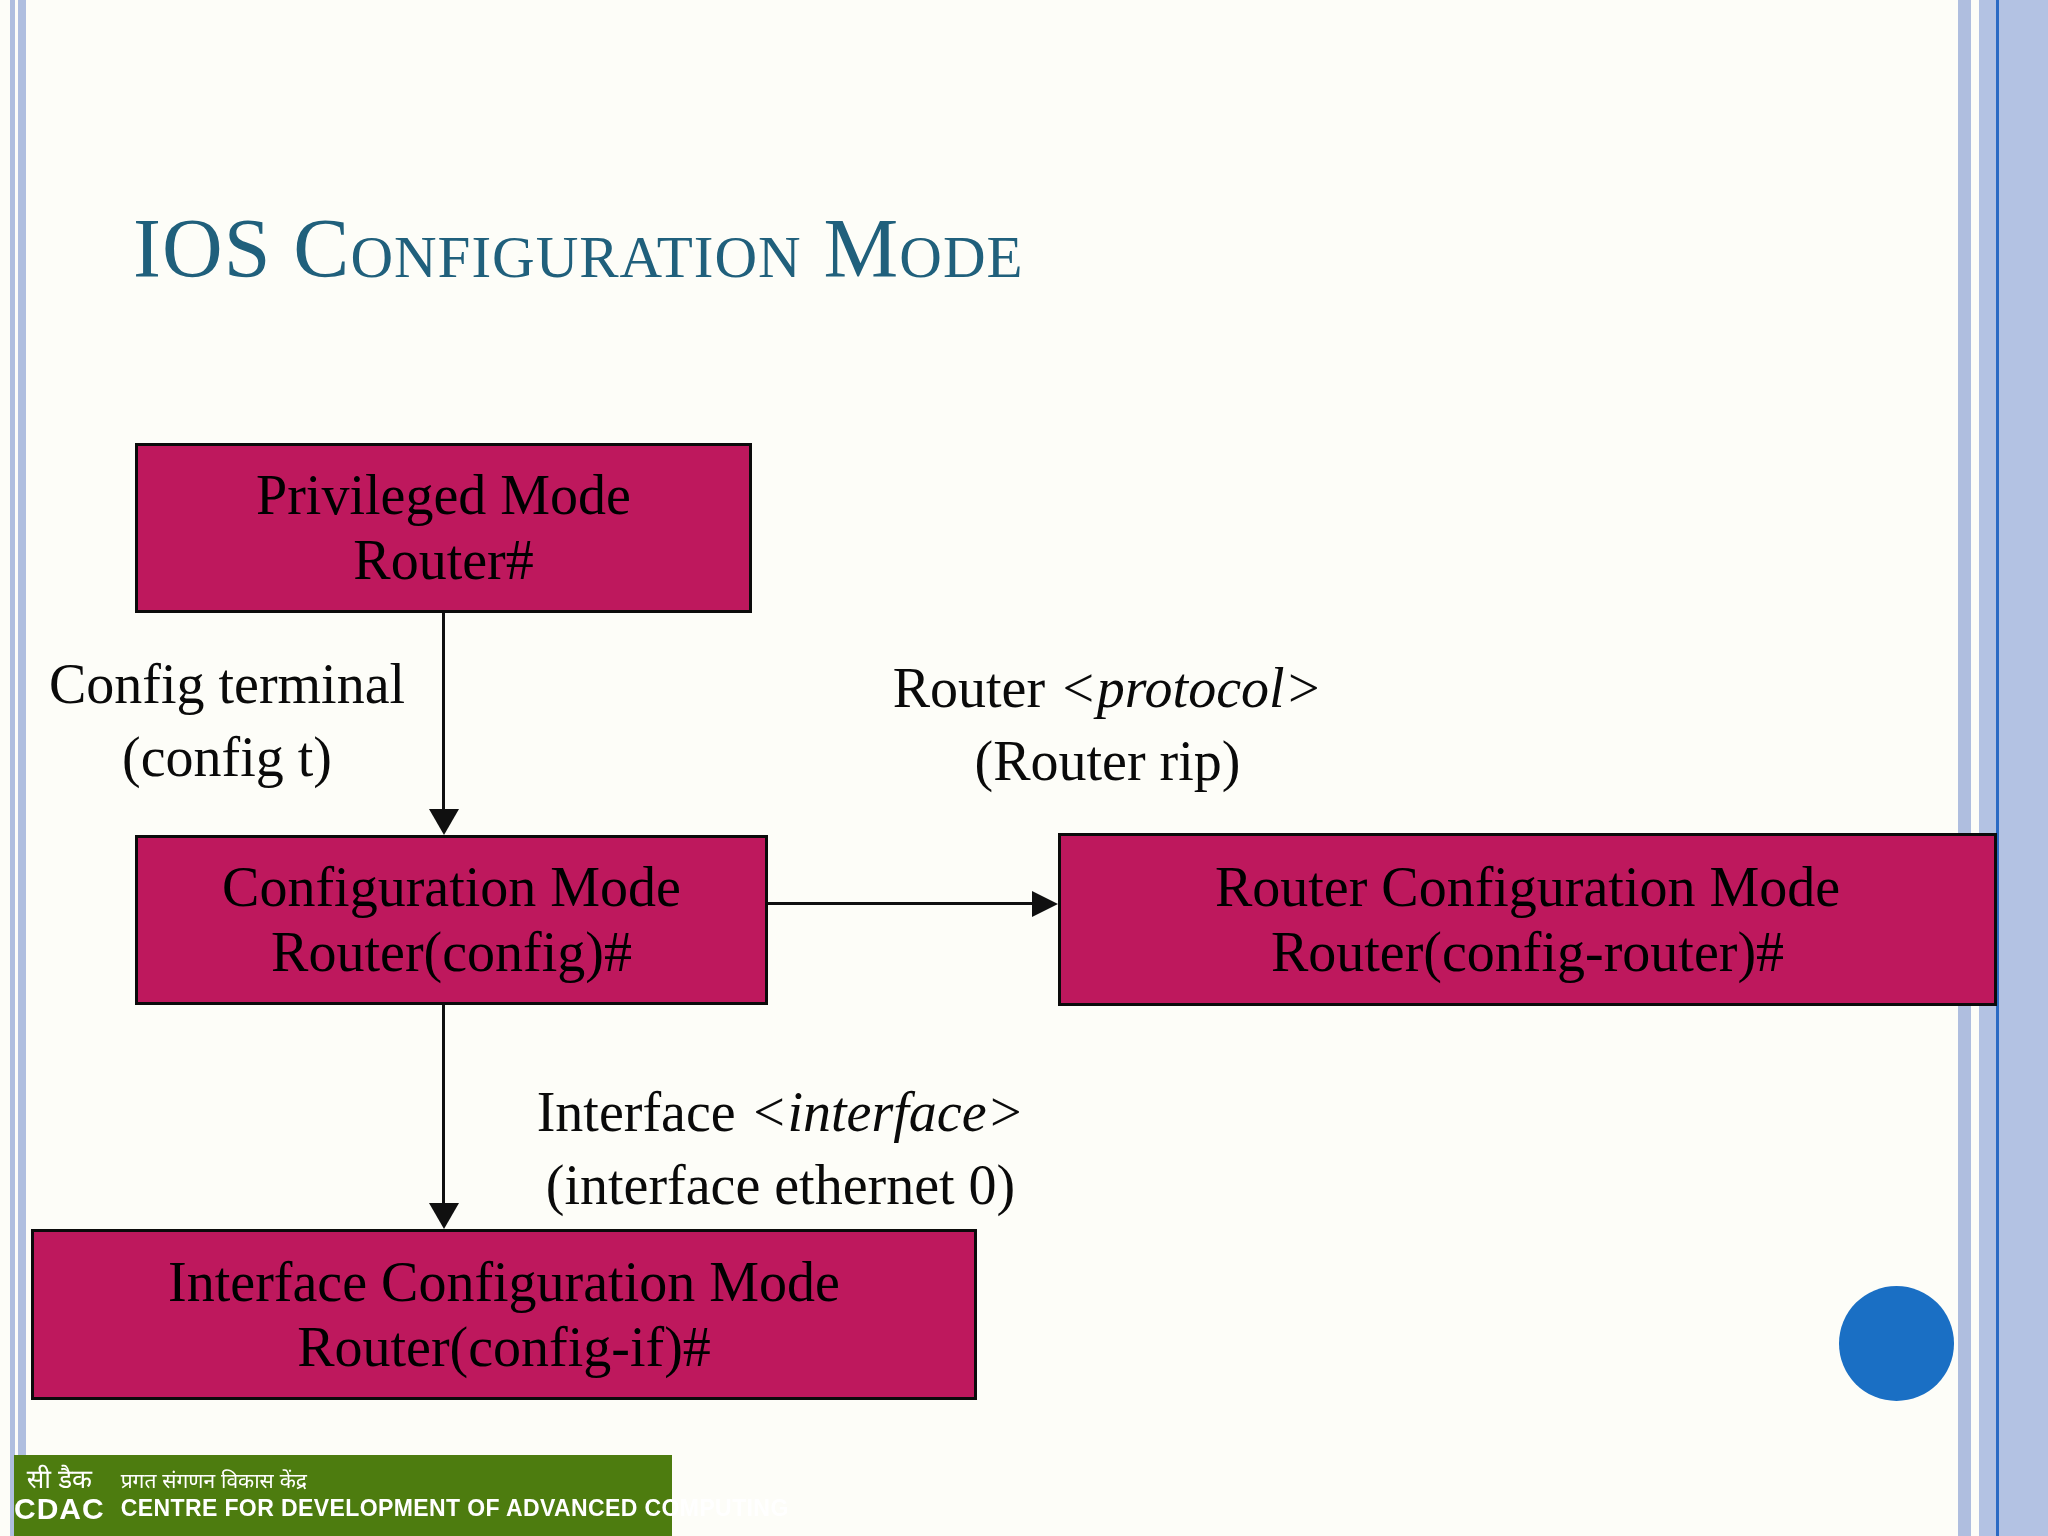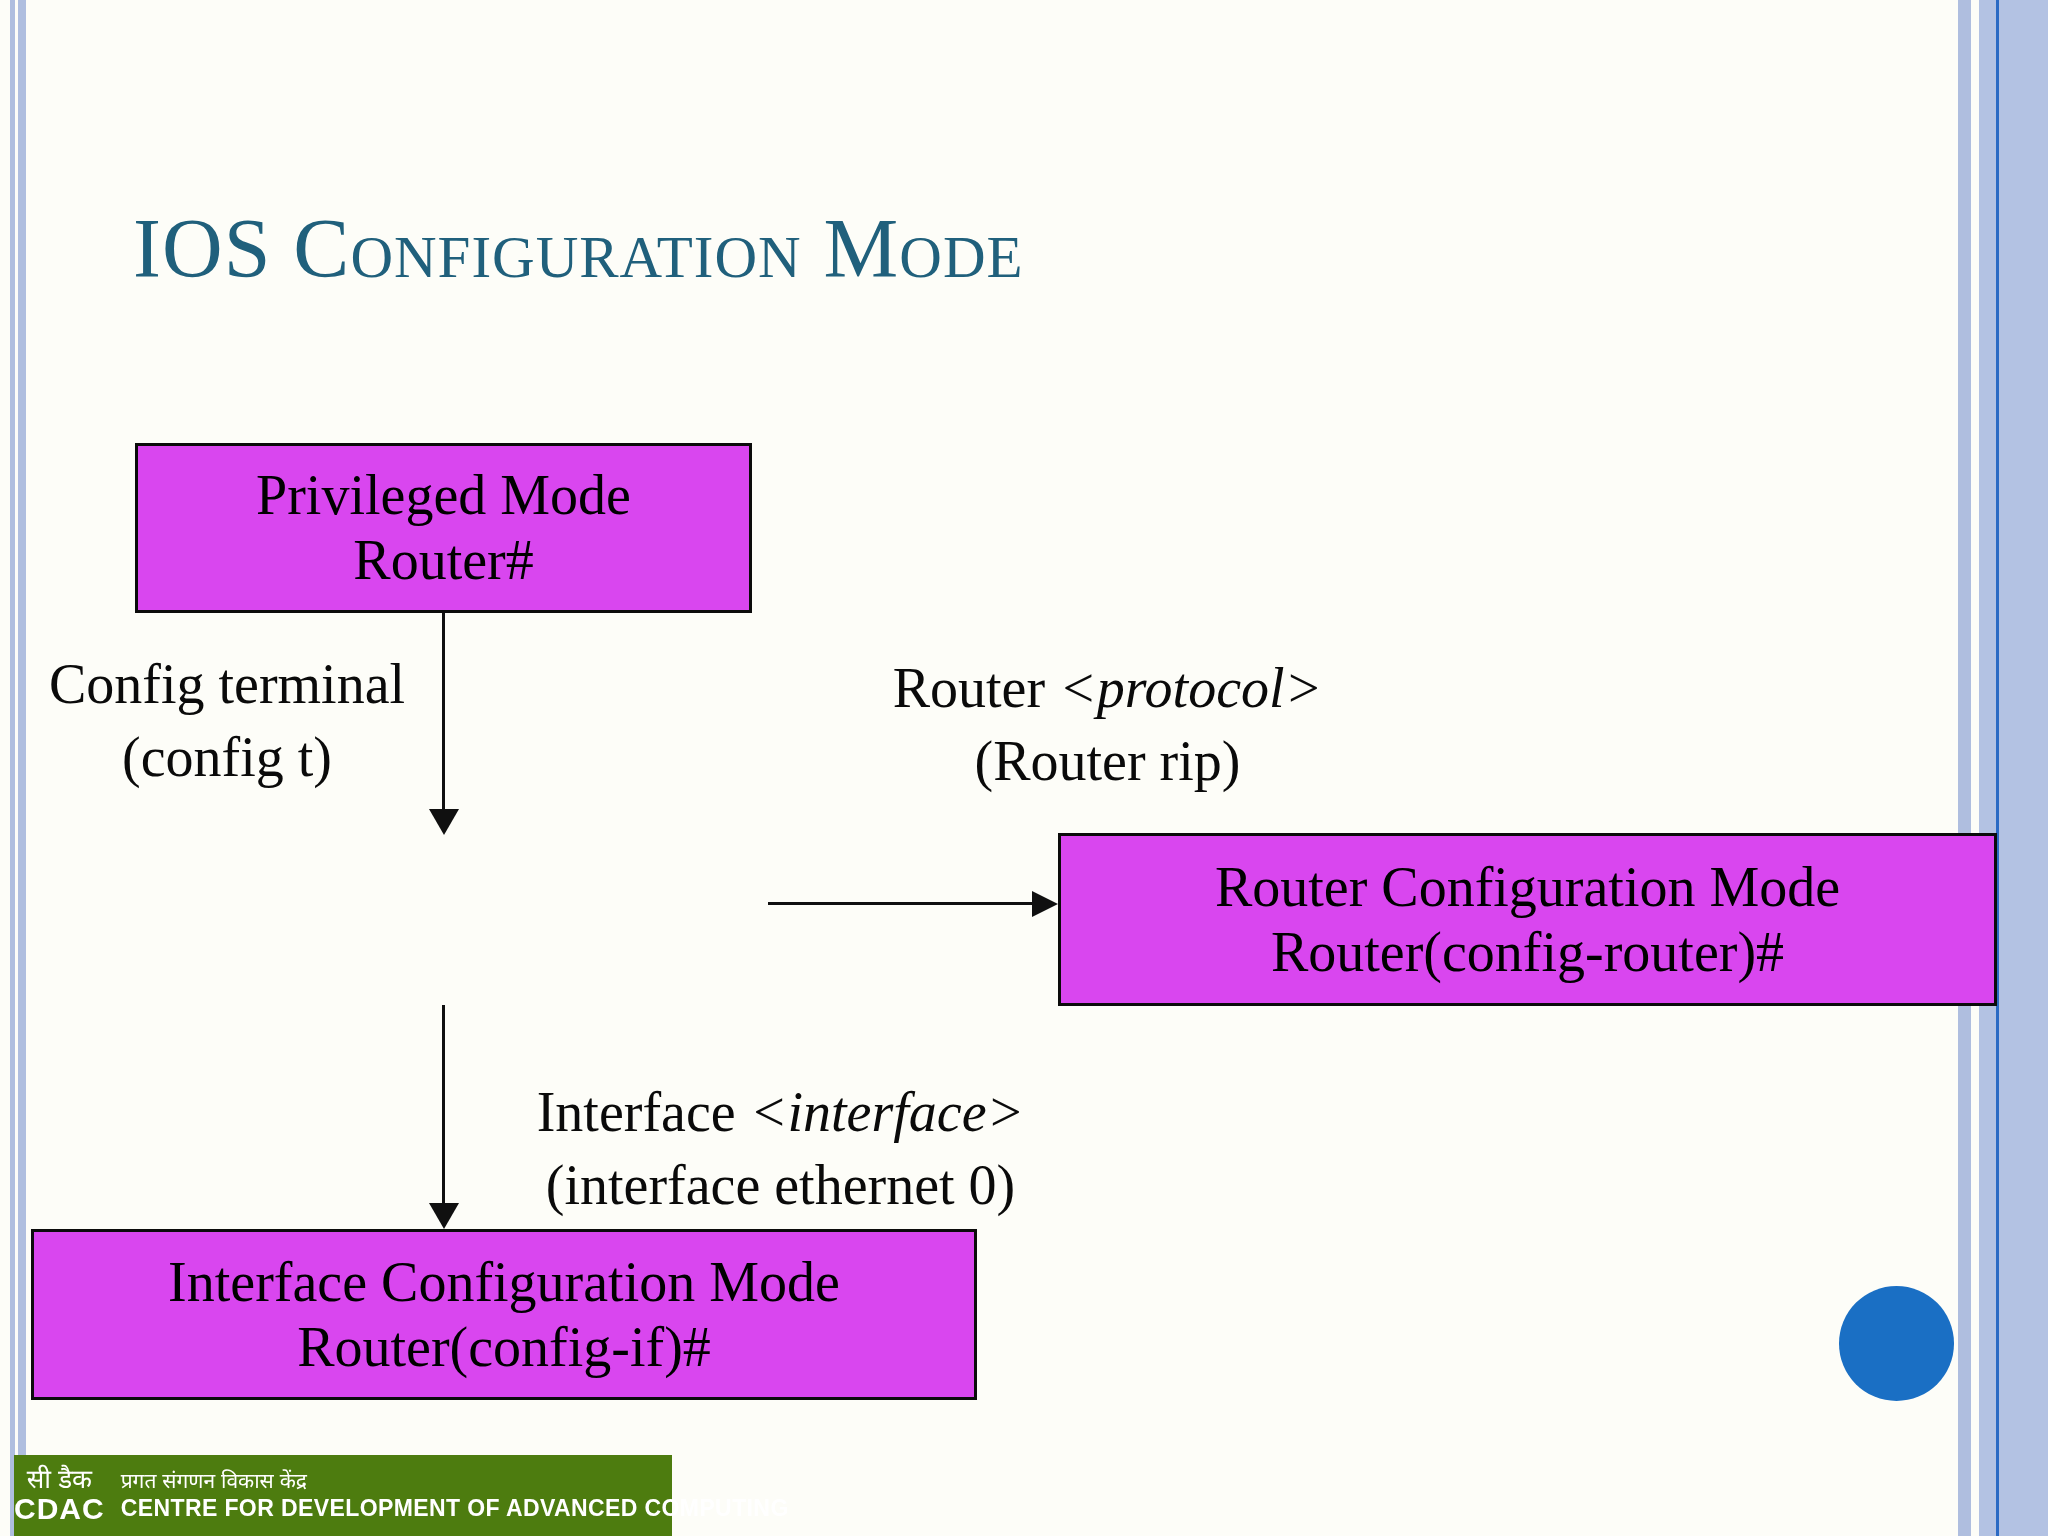--- a/index.html
+++ b/index.html
@@ -24,21 +24,21 @@
     position:absolute; left:133px; top:200px; margin:0;
     font-size:84px; font-weight:normal;
     font-variant:small-caps;
     color:#20607C; white-space:nowrap;
     letter-spacing:1px;
   }
 
   
   .node {
     position:absolute; box-sizing:border-box;
-    background:#d946ef; border:3px solid #0B0B0B;
+    background:#be185d; border:3px solid #0B0B0B;
     display:flex; flex-direction:column; align-items:center; justify-content:center;
     font-size:56px; line-height:1.16; color:#000; text-align:center;
   }
   #node-privileged { left:135px;  top:443px;  width:617px; height:170px; }
   #node-config     { left:135px;  top:835px;  width:633px; height:170px; }
   #node-router     { left:1058px; top:833px;  width:939px; height:173px; }
   #node-interface  { left:31px;   top:1229px; width:946px; height:171px; }
 
   
   .vline { position:absolute; width:3px; background:#101010; }
@@ -107,20 +107,24 @@
   <div class="stripe" id="stripe-right-panel"></div>
   <div id="stripe-right-line"></div>
 
   <h1 class="title">IOS Configuration Mode</h1>
 
   <div class="node" id="node-privileged">
     <div>Privileged Mode</div>
     <div>Router#</div>
   </div>
 
+  <div class="node" id="node-config">
+    <div>Configuration Mode</div>
+    <div>Router(config)#</div>
+  </div>
 
   <div class="node" id="node-router">
     <div>Router Configuration Mode</div>
     <div>Router(config-router)#</div>
   </div>
 
   <div class="node" id="node-interface">
     <div>Interface Configuration Mode</div>
     <div>Router(config-if)#</div>
   </div>

